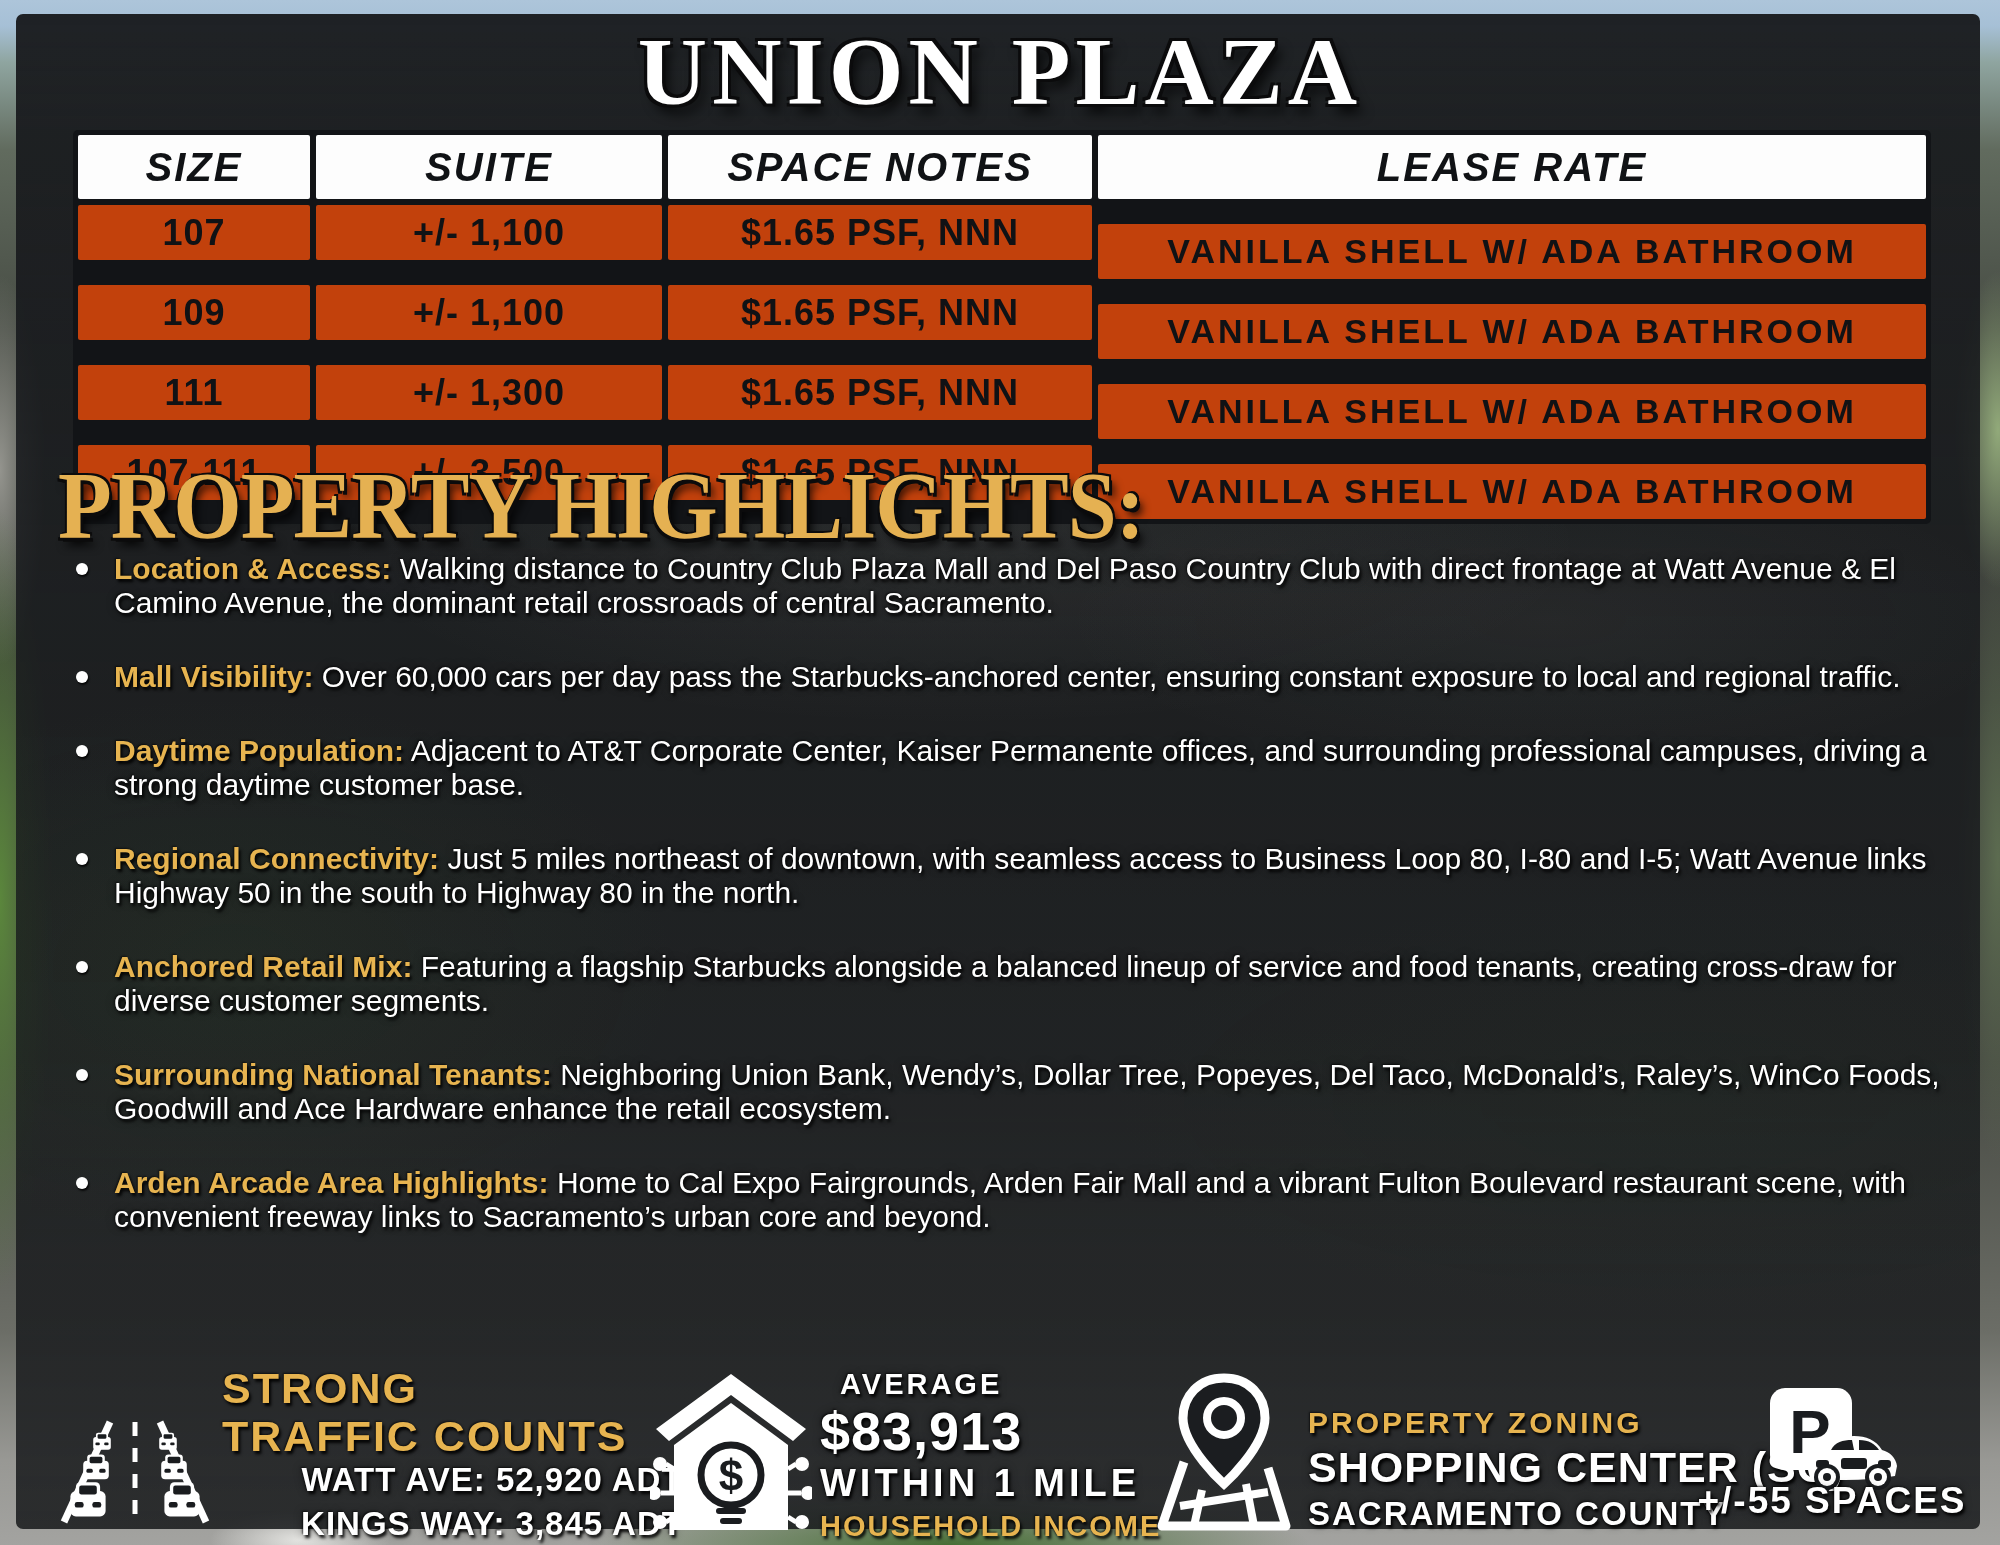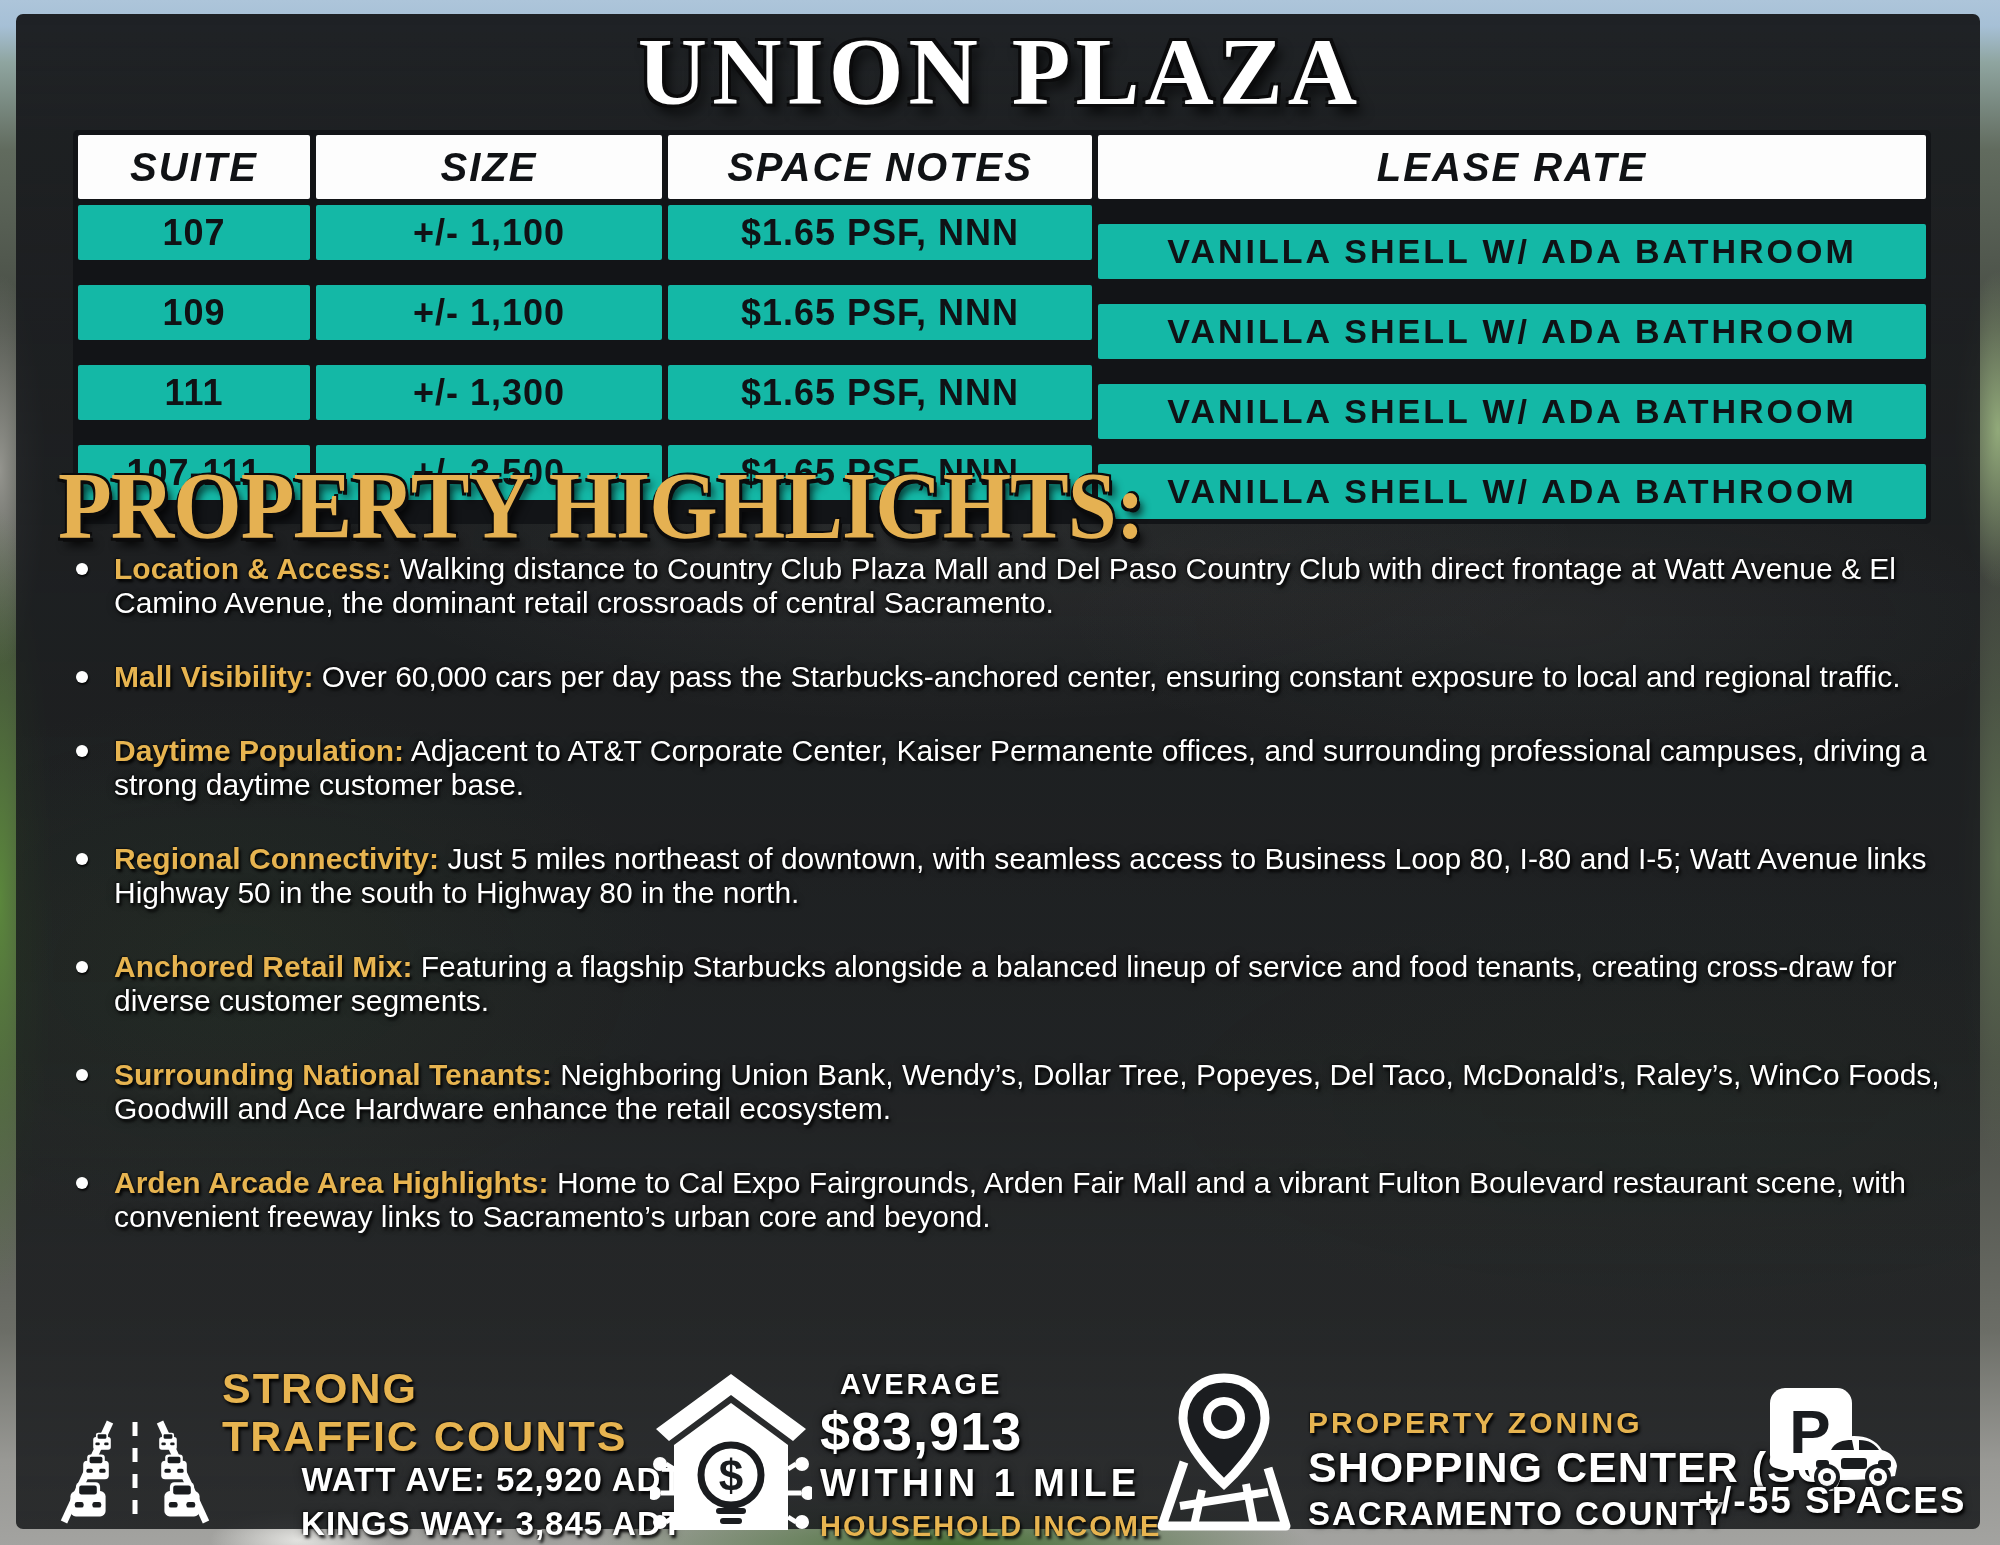--- a/index.html
+++ b/index.html
@@ -36,21 +36,21 @@
   .lease-table{
     position:absolute;left:73px;top:130px;width:1858px;box-sizing:border-box;
     background:#121417;border-radius:5px;padding:5px;
     display:grid;grid-template-columns:232px 346px 424px 1fr;gap:6px;
   }
   .lease-table .cell{
     display:flex;align-items:center;justify-content:center;border-radius:2px;
     color:#101215;text-align:center;
   }
   .lease-table .hdr{background:#fdfdfd;height:64px;font-style:italic;font-weight:bold;font-size:40px;letter-spacing:2px;}
-  .lease-table .dat{background:#14b8a6;height:55px;font-weight:bold;font-size:36px;letter-spacing:1px;}
+  .lease-table .dat{background:#c2410c;height:55px;font-weight:bold;font-size:36px;letter-spacing:1px;}
   .lease-table .notes{letter-spacing:3px;font-size:34px;margin-top:19px;}
 
   .hl-heading{
     position:absolute;left:58px;top:452px;
     font-family:"Liberation Serif",serif;font-weight:bold;font-size:88px;letter-spacing:-1px;color:#E5B152;
     text-shadow:3px 3px 0 #0b0b0c,-2px 2px 0 #0b0b0c,2px -2px 0 #0b0b0c,5px 7px 8px rgba(0,0,0,.8);
     transform:scaleY(1.08);transform-origin:left top;
   }
 
   .hl-list{position:absolute;left:70px;top:552px;width:1872px;list-style:none;margin:0;padding:0;}
@@ -75,22 +75,22 @@
 </style>
 </head>
 <body>
 
 <div id="page">
   <div class="panel"></div>
 
   <div class="title">UNION PLAZA</div>
 
   <div class="lease-table">
+    <div class="cell hdr">SIZE</div>
     <div class="cell hdr">SUITE</div>
-    <div class="cell hdr">SIZE</div>
     <div class="cell hdr">SPACE NOTES</div>
     <div class="cell hdr">LEASE RATE</div>
 
     <div class="cell dat">107</div>
     <div class="cell dat">+/- 1,100</div>
     <div class="cell dat">$1.65 PSF, NNN</div>
     <div class="cell dat notes">VANILLA SHELL W/ ADA BATHROOM</div>
 
     <div class="cell dat">109</div>
     <div class="cell dat">+/- 1,100</div>

